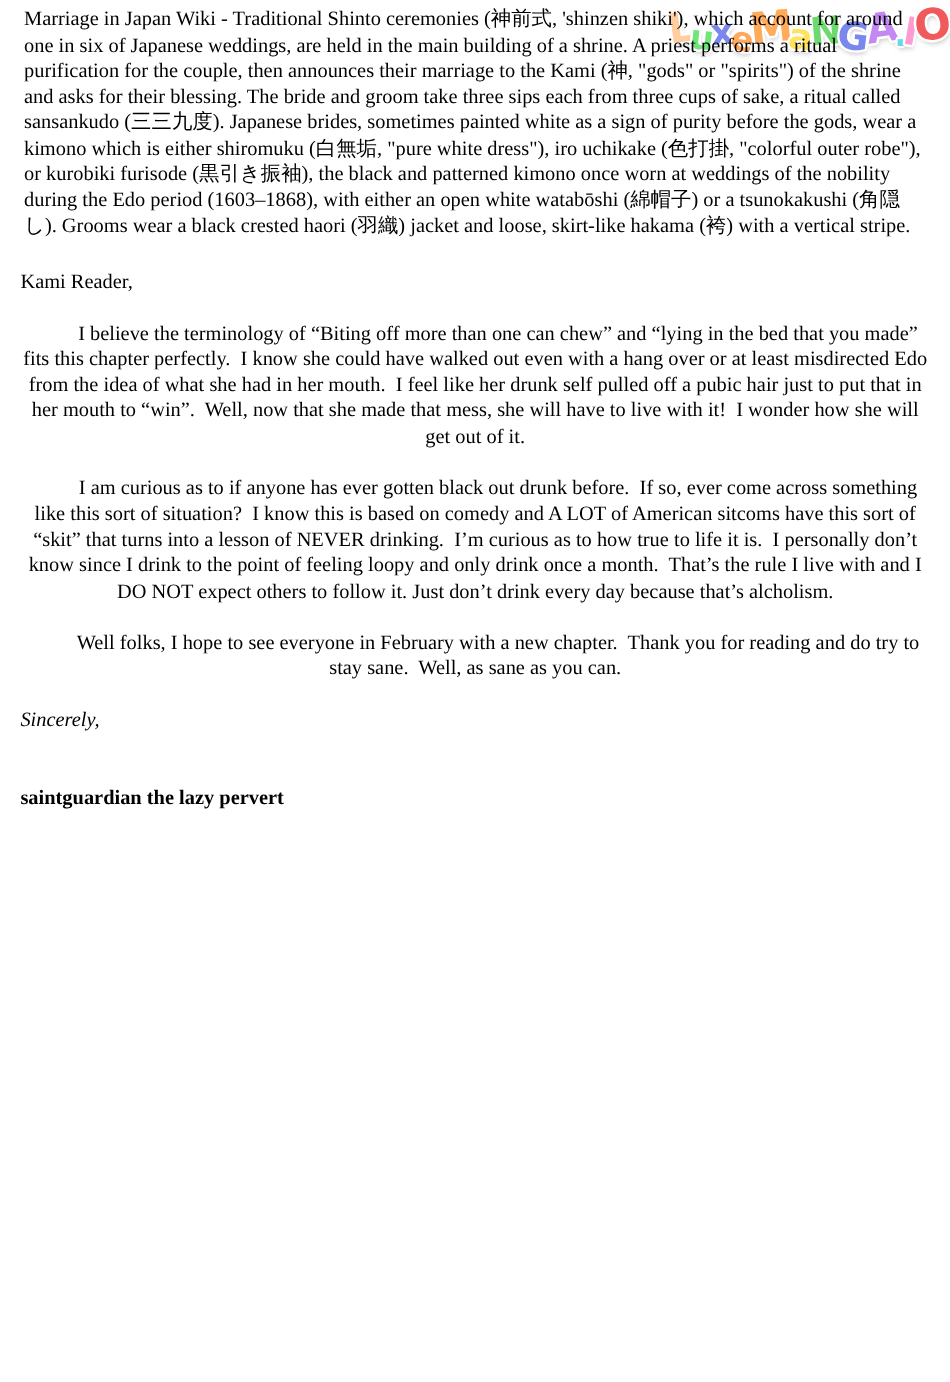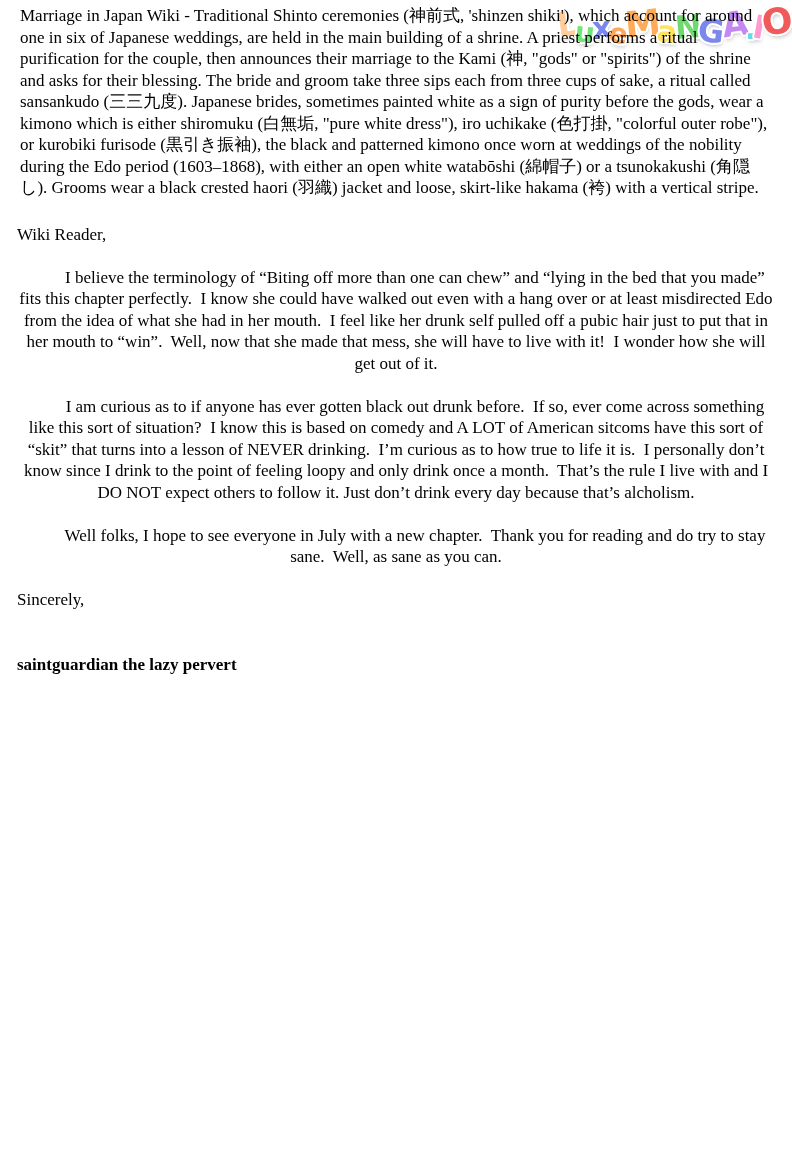--- a/index.html
+++ b/index.html
@@ -46,39 +46,39 @@
   }
   .content p {
     margin: 0 0 21.5px 0;
     white-space: pre-wrap;
   }
   .intro {
     text-align: left;
     margin: 0 3px 25px 3px !important;
   }
   .indent { text-indent: 38px; text-align: center; }
-  .closing { margin-bottom: 43px !important; }
+  .closing { margin-bottom: 43px !important; font-style: italic; }
   .signature { margin-bottom: 0 !important; font-weight: bold; }
 </style>
 </head>
 <body>
 
 <div class="page">
 
   <div class="watermark"><span class="wm-letter" style="color: rgb(255, 205, 158); font-size: 34px; transform: translateY(3px) rotate(-8deg);">L</span><span class="wm-letter" style="color: rgb(114, 229, 122); font-size: 28px; transform: translateY(9px) rotate(6deg);">u</span><span class="wm-letter" style="color: rgb(122, 135, 236); font-size: 30px; transform: translateY(5px) rotate(-5deg);">x</span><span class="wm-letter" style="color: rgb(255, 167, 93); font-size: 28px; transform: translateY(10px) rotate(8deg);">e</span><span class="wm-letter" style="color: rgb(255, 171, 87); font-size: 36px; transform: translateY(3px) rotate(-6deg);">M</span><span class="wm-letter" style="color: rgb(255, 227, 92); font-size: 30px; transform: translateY(9px) rotate(6deg);">a</span><span class="wm-letter" style="color: rgb(110, 217, 110); font-size: 32px; transform: translateY(5px) rotate(-5deg);">N</span><span class="wm-letter" style="color: rgb(122, 135, 236); font-size: 32px; transform: translateY(9px) rotate(7deg);">G</span><span class="wm-letter" style="color: rgb(196, 136, 242); font-size: 34px; transform: translateY(3px) rotate(-8deg);">A</span><span class="wm-letter" style="color: rgb(100, 217, 236); font-size: 30px; transform: translateY(6px) rotate(0deg);">.</span><span class="wm-letter" style="color: rgb(255, 155, 208); font-size: 32px; transform: translateY(5px) rotate(10deg);">I</span><span class="wm-letter" style="color: rgb(241, 90, 90); font-size: 36px; transform: translateY(1px) rotate(-8deg);">O</span></div>
 
   <div class="content">
     <p class="intro">Marriage in Japan Wiki - Traditional Shinto ceremonies (神前式, 'shinzen shiki'), which account for around one in six of Japanese weddings, are held in the main building of a shrine. A priest performs a ritual purification for the couple, then announces their marriage to the Kami (神, "gods" or "spirits") of the shrine and asks for their blessing. The bride and groom take three sips each from three cups of sake, a ritual called sansankudo (三三九度). Japanese brides, sometimes painted white as a sign of purity before the gods, wear a kimono which is either shiromuku (白無垢, "pure white dress"), iro uchikake (色打掛, "colorful outer robe"), or kurobiki furisode (黒引き振袖), the black and patterned kimono once worn at weddings of the nobility during the Edo period (1603–1868), with either an open white watabōshi (綿帽子) or a tsunokakushi (角隠し). Grooms wear a black crested haori (羽織) jacket and loose, skirt-like hakama (袴) with a vertical stripe.</p>
 
-    <p>Wiki Reader,</p>
+    <p>Kami Reader,</p>
 
     <p class="indent">I believe the terminology of “Biting off more than one can chew” and “lying in the bed that you made” fits this chapter perfectly.  I know she could have walked out even with a hang over or at least misdirected Edo from the idea of what she had in her mouth.  I feel like her drunk self pulled off a pubic hair just to put that in her mouth to “win”.  Well, now that she made that mess, she will have to live with it!  I wonder how she will get out of it.</p>
 
     <p class="indent">I am curious as to if anyone has ever gotten black out drunk before.  If so, ever come across something like this sort of situation?  I know this is based on comedy and A LOT of American sitcoms have this sort of “skit” that turns into a lesson of NEVER drinking.  I’m curious as to how true to life it is.  I personally don’t know since I drink to the point of feeling loopy and only drink once a month.  That’s the rule I live with and I DO NOT expect others to follow it. Just don’t drink every day because that’s alcholism.</p>
 
-    <p class="indent">Well folks, I hope to see everyone in July with a new chapter.  Thank you for reading and do try to stay sane.  Well, as sane as you can.</p>
+    <p class="indent">Well folks, I hope to see everyone in February with a new chapter.  Thank you for reading and do try to stay sane.  Well, as sane as you can.</p>
 
     <p class="closing">Sincerely,</p>
 
     <p class="signature">saintguardian the lazy pervert</p>
   </div>
 
 </div>
 
 </body></html>

